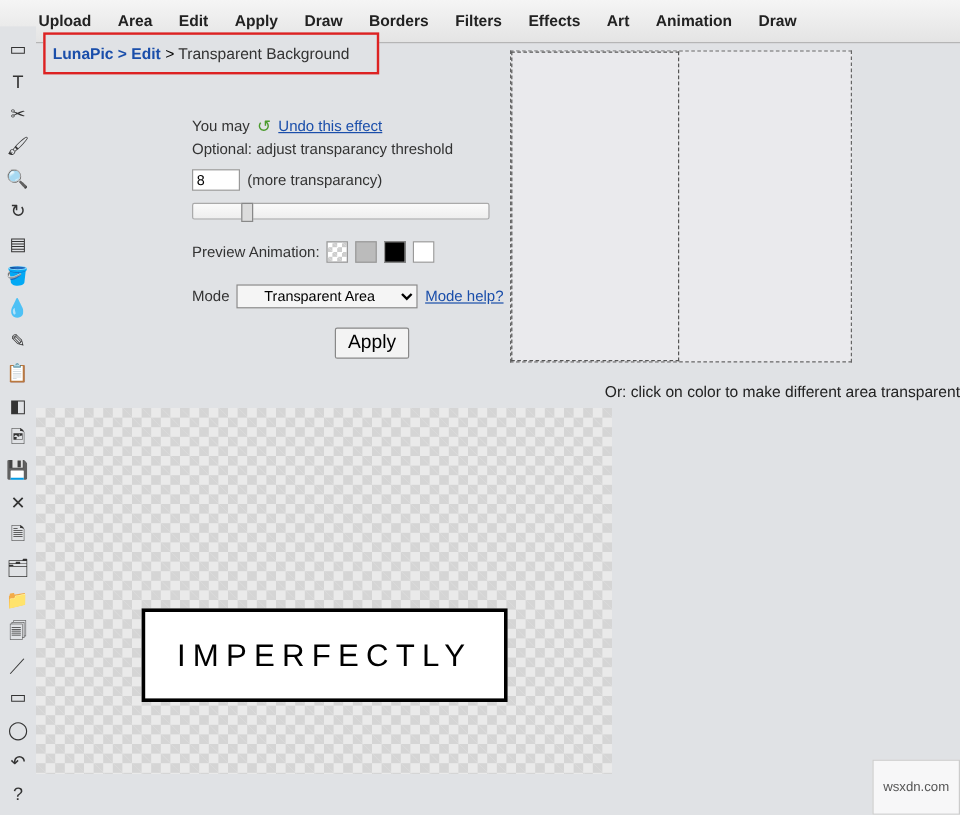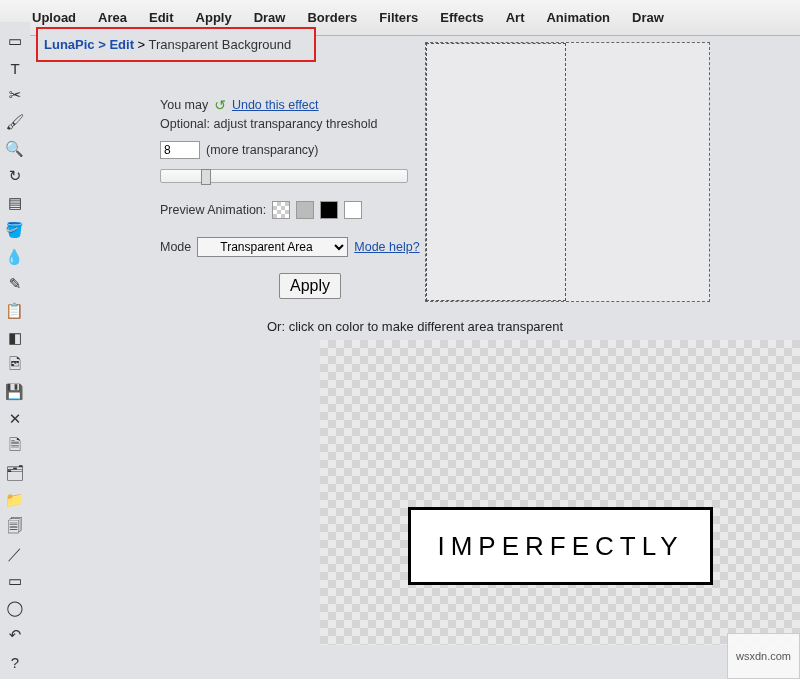--- a/index.html
+++ b/index.html
@@ -22,22 +22,22 @@
 .swatch { width: 18px; height: 18px; border: 1px solid #999; display: inline-block; }
 .sw-check { background-image: linear-gradient(45deg,#ccc 25%,transparent 25%,transparent 75%,#ccc 75%),linear-gradient(45deg,#ccc 25%,#fff 25%,#fff 75%,#ccc 75%); background-size: 8px 8px; background-position: 0 0, 4px 4px; }
 .sw-grey { background: #bbb; }
 .sw-black { background: #000; }
 .sw-white { background: #fff; }
 select { font-size: 12px; border: 1px solid #888; background: #f5f5f5; padding: 1px 18px; }
 .mode-help { color: #1a4eaa; text-decoration: underline; cursor: pointer; }
 .apply-btn { padding: 3px 10px; font-size: 16px; border: 1px solid #888; background: #f3f3f3; border-radius: 2px; cursor: pointer; margin-left: 119px; margin-top: 6px; }
 .preview-box { position: absolute; top: 20px; right: 90px; width: 285px; height: 260px; border: 1.5px dashed #666; background: #eaeaed; }
 .preview-inner { position: absolute; left: 0; top: 0; width: 140px; height: 258px; border: 1.5px dashed #555; background: #eaeaed; }
-.or-text { text-align: center; font-size: 13px; color: #222; margin: 20px 0 6px; }
-.canvas-wrap { display: flex; justify-content: flex-end; }
+.or-text { text-align: right; font-size: 13px; color: #222; margin: 20px 0 6px; }
+.canvas-wrap { display: flex; justify-content: flex-start; }
 .canvas { width: 480px; height: 305px; background-image: linear-gradient(45deg,#d5d5d5 25%,transparent 25%,transparent 75%,#d5d5d5 75%),linear-gradient(45deg,#d5d5d5 25%,#eaeaea 25%,#eaeaea 75%,#d5d5d5 75%); background-size: 16px 16px; background-position: 0 0, 8px 8px; position: relative; }
 .logo-box { position: absolute; left: 88px; bottom: 60px; width: 305px; height: 78px; background: #fff; border: 3px solid #000; display: flex; flex-direction: column; align-items: center; justify-content: center; font-family: Arial, sans-serif; }
 .logo-box .l1 { font-size: 26px; letter-spacing: 6px; font-weight: 400; }
 .logo-box .l2 { font-size: 26px; letter-spacing: 6px; font-weight: 400; }
 .watermark { position: absolute; right: 0; bottom: 0; background: rgba(250,250,250,0.9); padding: 16px 8px; font-size: 11px; color: #555; border: 1px solid #ccc; }
 .undo-icon { color: #4a9a2c; font-size: 14px; }
 </style>
 </head>
 <body>
 

